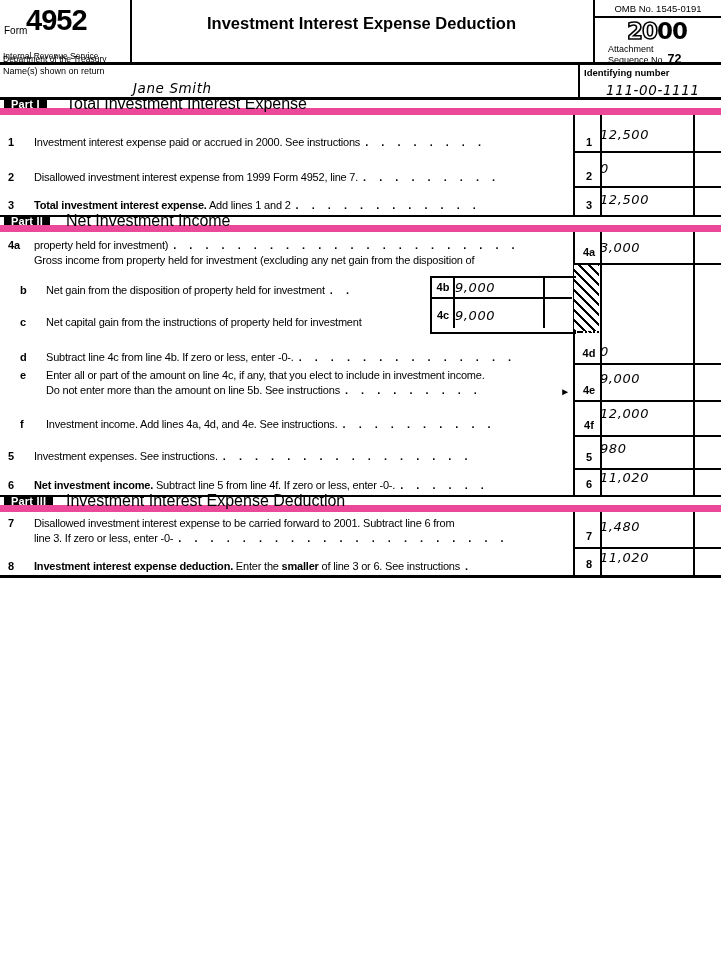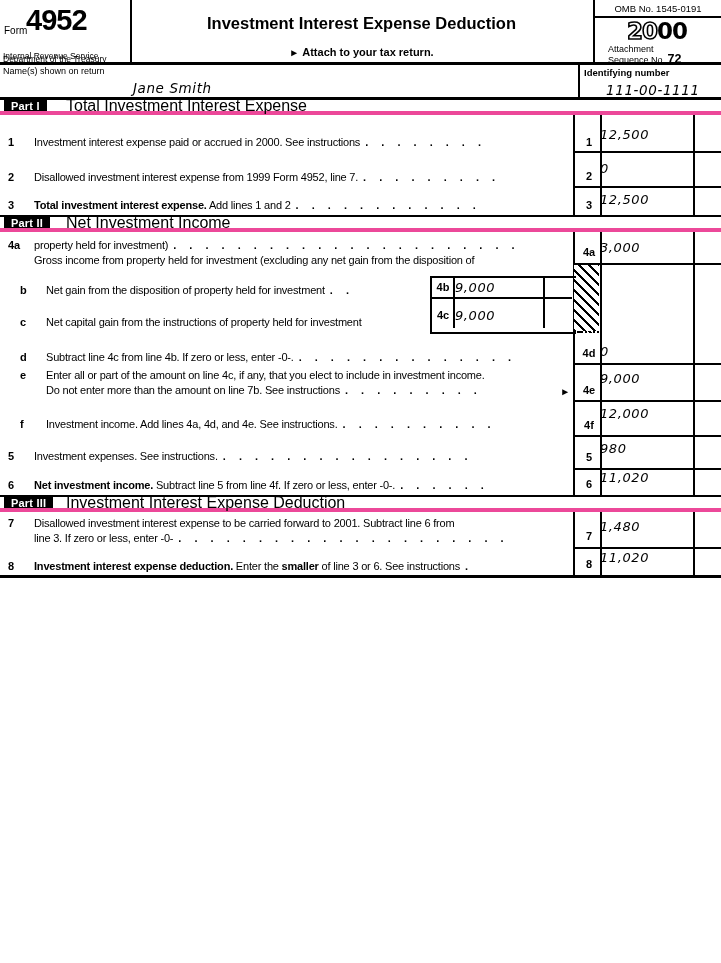--- a/index.html
+++ b/index.html
@@ -12,21 +12,21 @@
   .rowtext{position:absolute;left:8px;width:566px;display:flex;font-size:11px;line-height:15px;letter-spacing:-0.2px}
   .num{flex:none;width:26px;font-weight:bold}
   .num.sub{padding-left:12px}
   .txt{flex:1;min-width:0;white-space:nowrap}
   .ln{white-space:nowrap}
   .dots{font-weight:bold;letter-spacing:5px;margin-left:5px;white-space:nowrap}
   .boxnum{position:absolute;width:22px;text-align:center;font-weight:bold;font-size:11px}
   .val{position:absolute;left:600px;width:87px;padding-right:6px;text-align:left;box-sizing:border-box;
        font-family:"DejaVu Sans",sans-serif;font-style:italic;font-size:13px;letter-spacing:0.6px}
   .hand{font-family:"DejaVu Sans",sans-serif;font-style:italic;letter-spacing:0.6px}
-  .bar{position:absolute;left:0;width:721px;background:#fff;border-bottom:4px solid #ec4899;box-sizing:border-box}
+  .bar{position:absolute;left:0;width:721px;background:#fff;border-bottom:7px solid #ec4899;box-sizing:border-box}
   .plabel{position:absolute;left:4px;top:0;bottom:0;background:#000;color:#fff;font-weight:bold;font-size:11px;
           display:flex;align-items:center;padding:0 7px;letter-spacing:0.2px}
   .ptitle{position:absolute;left:66px;top:0;bottom:0;display:flex;align-items:center;font-weight:normal;font-size:16px}
   .yr{font-weight:800;font-size:23px;line-height:27px;font-family:"DejaVu Sans",sans-serif;letter-spacing:-1px}
   .yr-o{color:#fff;-webkit-text-stroke:1.6px #000}
   .hatch{position:absolute;background:repeating-linear-gradient(45deg,#000 0 2px,#fff 2px 7px);
          border-bottom:2px dotted #000}
   .abs{position:absolute}
 </style>
 </head>
@@ -34,23 +34,20 @@
 
 <div class="page">
 
   <span class="abs" style="left:4px;top:25px;font-size:10px">Form</span>
   <span class="abs" style="left:26px;top:4px;font-size:29px;font-weight:800;letter-spacing:-1px">4952</span>
   <div class="abs" style="left:3px;top:54px;font-size:8.5px;line-height:10px">Department of the Treasury</div>
   <div class="abs" style="left:3px;top:51px;font-size:8.5px;line-height:10px">Internal Revenue Service</div>
   <div class="vl" style="left:130px;top:0;height:62px"></div>
 
   <div class="abs" style="left:130px;top:14px;width:463px;text-align:center;font-weight:bold;font-size:16.5px">Investment Interest Expense Deduction</div>
-  <div class="abs" style="left:130px;top:46px;width:463px;text-align:center;font-weight:bold;font-size:11px">
-    <span style="margin-right:3px;font-size:10px">►</span><span>Attach to your tax return.</span>
-  </div>
 
   <div class="vl" style="left:593px;top:0;height:62px"></div>
   <div class="abs" style="left:595px;top:3px;width:126px;text-align:center;font-size:9.5px">OMB No. 1545-0191</div>
   <div class="hl thin" style="left:593px;top:16px;width:128px"></div>
   <div class="abs yr" style="left:593px;top:18px;width:128px;text-align:center">
     <span class="yr-o">20</span><span>00</span>
   </div>
   <div class="abs" style="left:608px;top:45px;font-size:9px;line-height:9px">Attachment</div>
   <div class="abs" style="left:608px;top:54px;font-size:9px;line-height:10px">
     <span>Sequence No.</span>
@@ -146,21 +143,21 @@
     <span class="num sub">d</span>
     <div class="txt"><span>Subtract line 4c from line 4b. If zero or less, enter -0-.</span><span class="dots">. . . . . . . . . . . . . .</span></div>
   </div>
   <span class="boxnum" style="left:578px;top:347px">4d</span>
   <div class="val" style="top:344px">0</div>
 
   <div class="rowtext" style="top:368px">
     <span class="num sub">e</span>
     <div class="txt">
       <div class="ln">Enter all or part of the amount on line 4c, if any, that you elect to include in investment income.</div>
-      <div class="ln"><span>Do not enter more than the amount on line 7b. See instructions</span><span class="dots">. . . . . . . . .</span></div>
+      <div class="ln"><span>Do not enter more than the amount on line 5b. See instructions</span><span class="dots">. . . . . . . . .</span></div>
     </div>
     <span style="position:absolute;right:4px;top:16px;font-size:10px">►</span>
   </div>
   <span class="boxnum" style="left:578px;top:384px">4e</span>
   <div class="val" style="top:371px">9,000</div>
 
   <div class="rowtext" style="top:417px">
     <span class="num sub">f</span>
     <div class="txt"><span>Investment income. Add lines 4a, 4d, and 4e. See instructions.</span><span class="dots">. . . . . . . . . .</span></div>
   </div>

